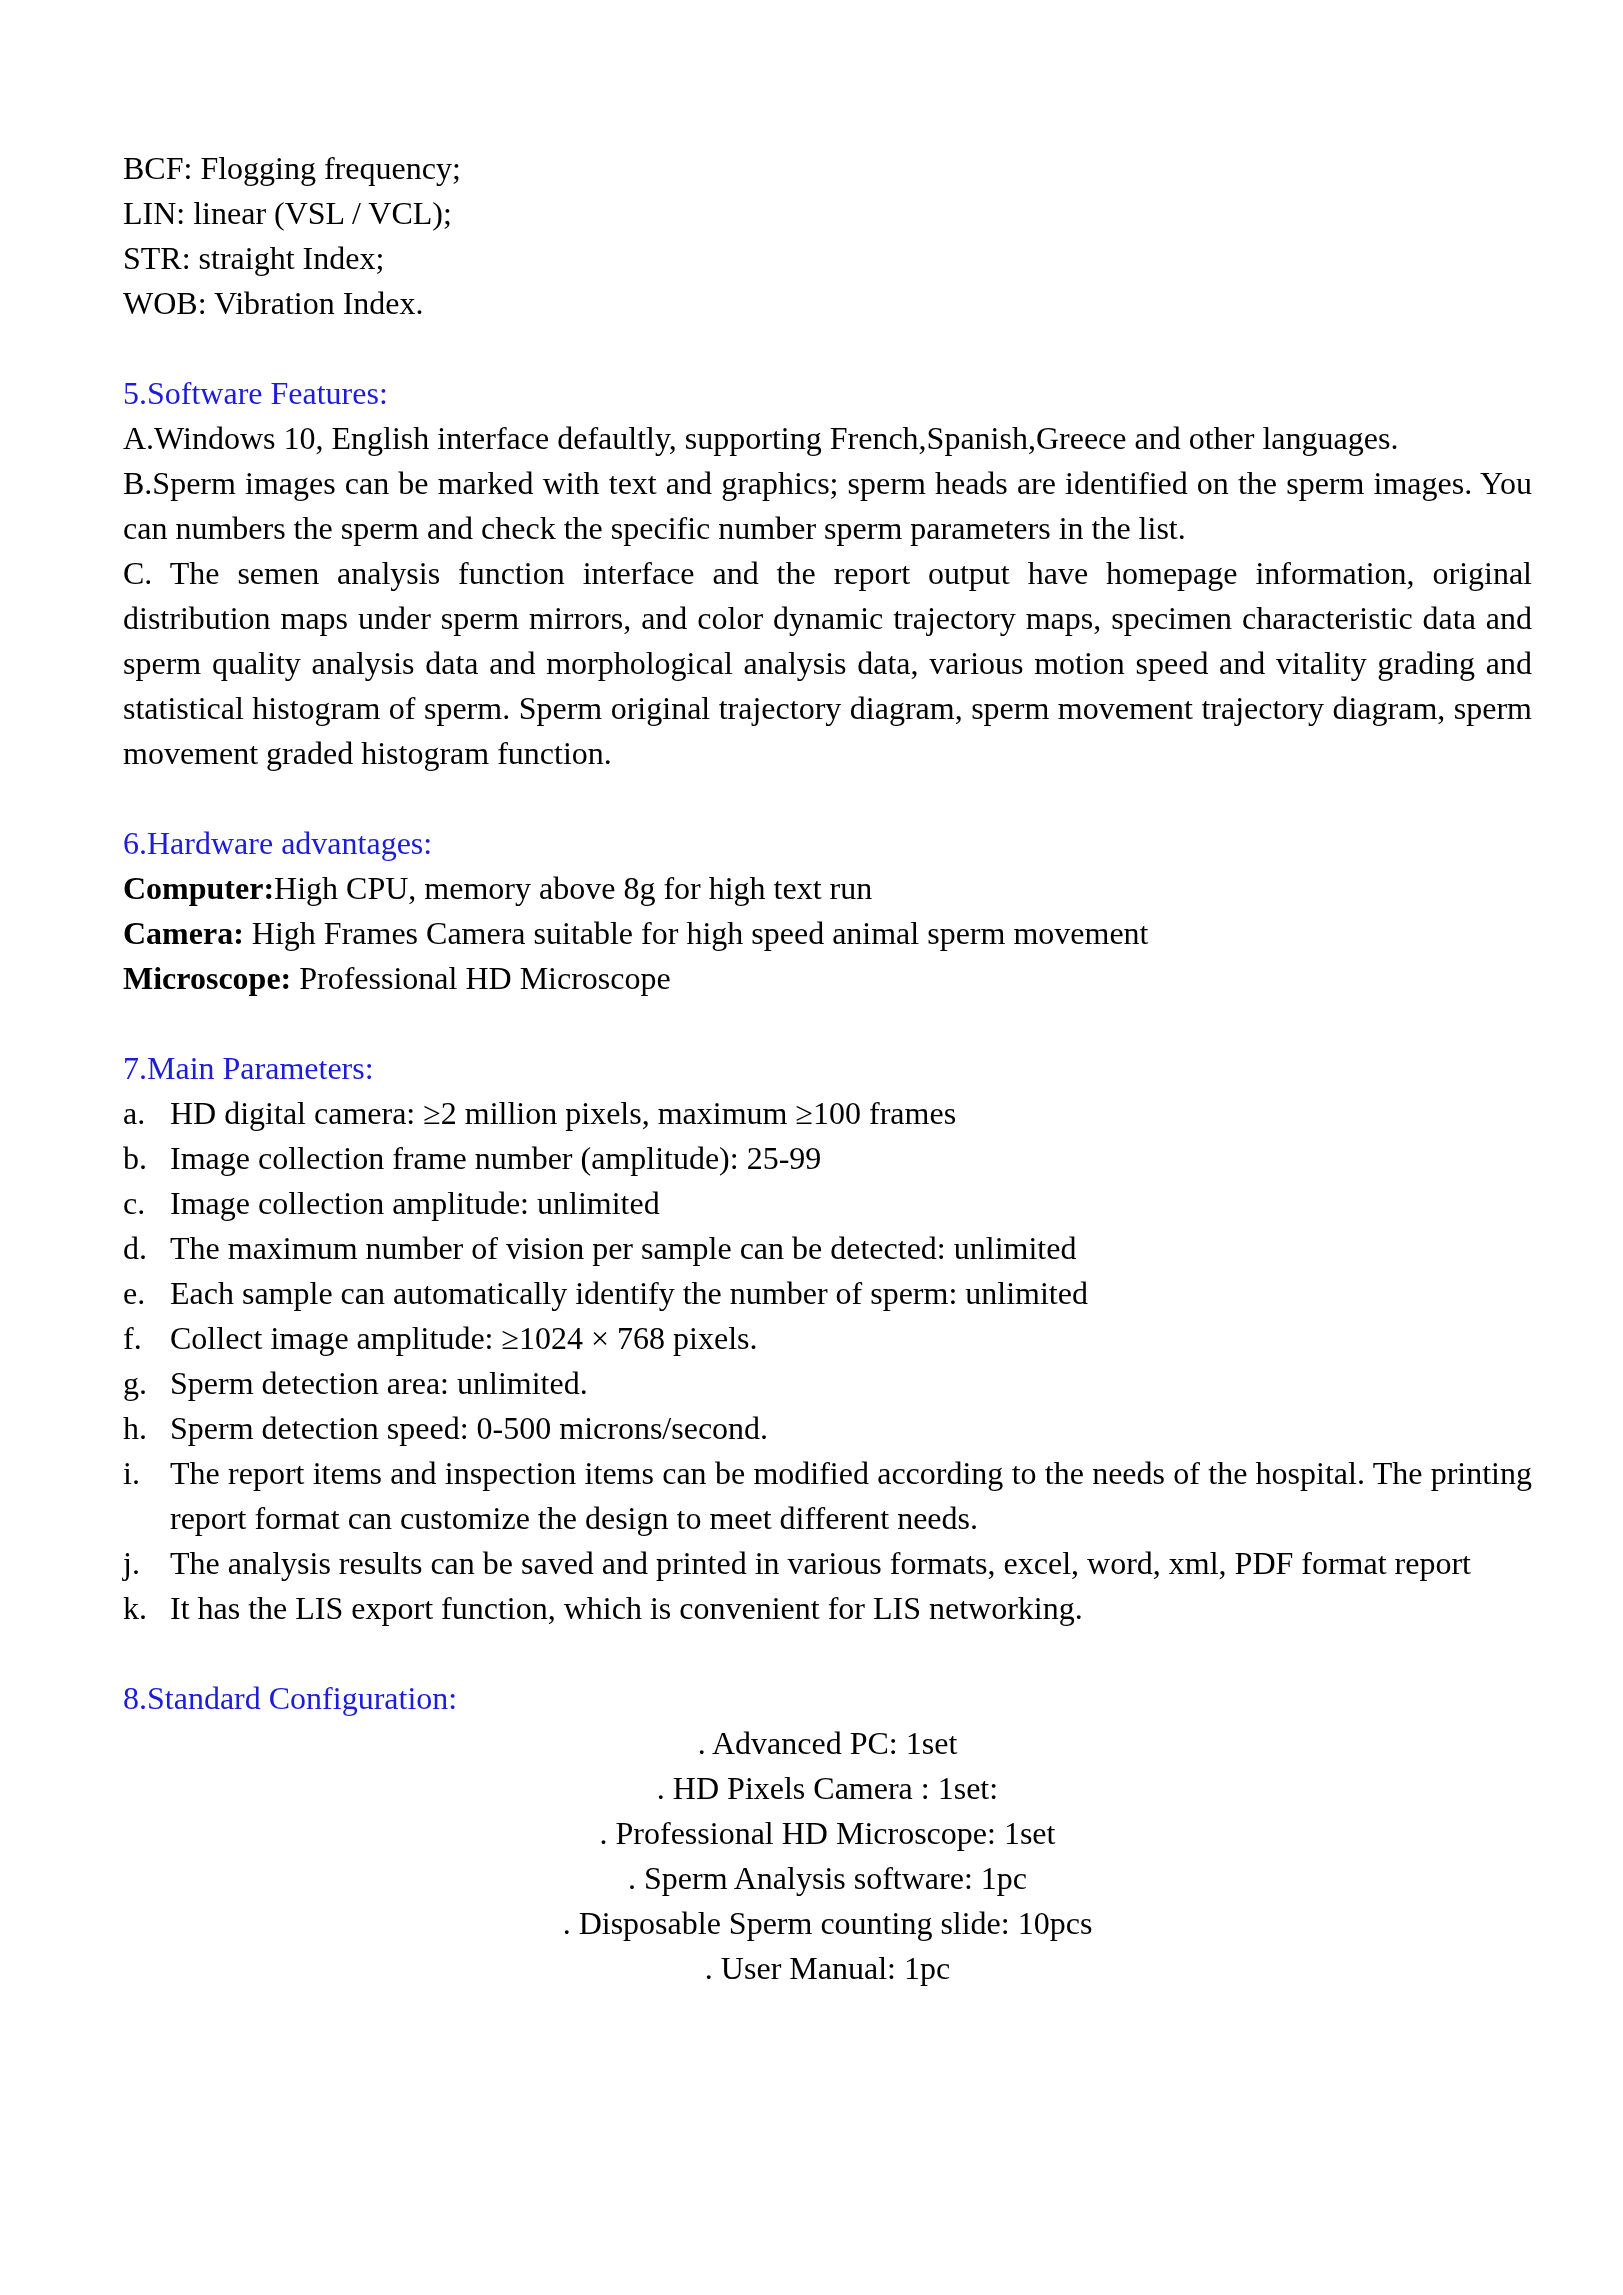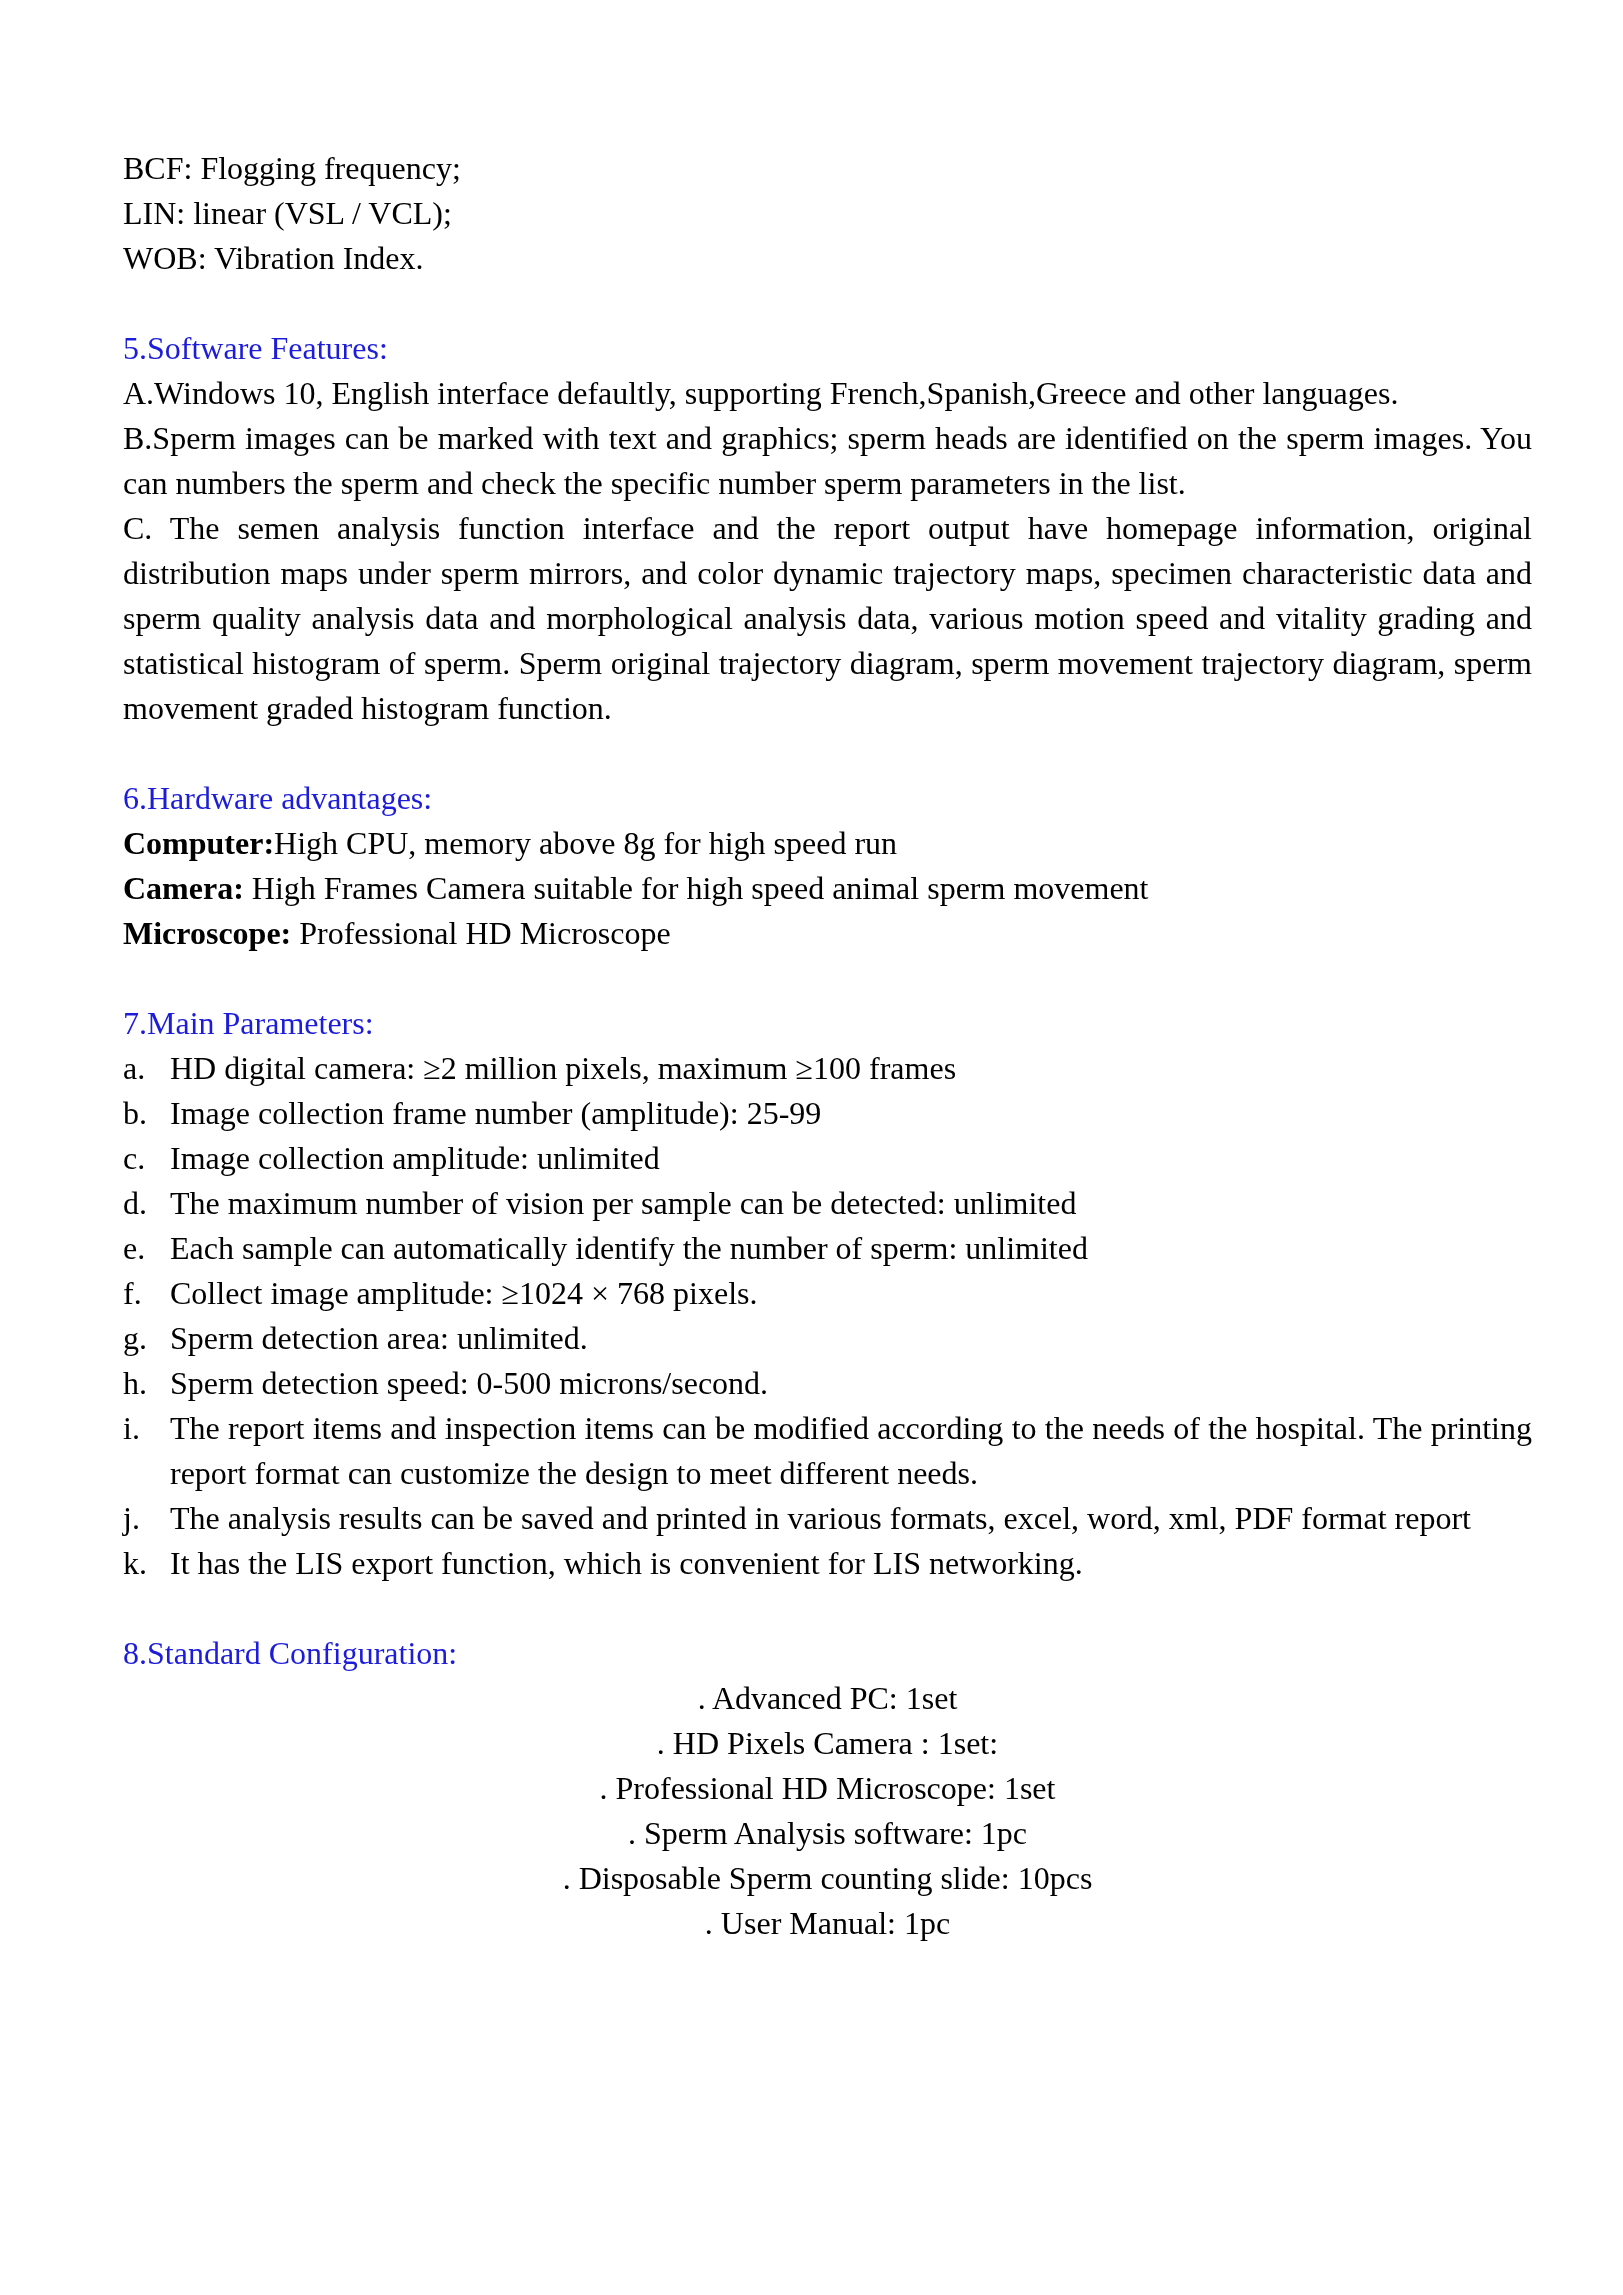--- a/index.html
+++ b/index.html
@@ -38,29 +38,30 @@
   .list-text { flex: 1 1 auto; text-align: justify; }
   .config-line { text-align: center; }
 </style>
 </head>
 <body>
 
 <div class="page">
 
   <div class="abbrev-line">BCF: Flogging frequency;</div>
   <div class="abbrev-line">LIN: linear (VSL / VCL);</div>
+  <div class="abbrev-line">STR: straight Index;</div>
   <div class="abbrev-line">WOB: Vibration Index.</div>
 
   <div class="section-heading">5.Software Features:</div>
   <div class="para">A.Windows 10, English interface defaultly, supporting French,Spanish,Greece and other languages.</div>
   <div class="para">B.Sperm images can be marked with text and graphics; sperm heads are identified on the sperm images. You can numbers the sperm and check the specific number sperm parameters in the list.</div>
   <div class="para">C. The semen analysis function interface and the report output have homepage information, original distribution maps under sperm mirrors, and color dynamic trajectory maps, specimen characteristic data and sperm quality analysis data and morphological analysis data, various motion speed and vitality grading and statistical histogram of sperm. Sperm original trajectory diagram, sperm movement trajectory diagram, sperm movement graded histogram function.</div>
 
   <div class="section-heading">6.Hardware advantages:</div>
-  <div class="spec-line"><span class="spec-label">Computer:</span><span>High CPU, memory above 8g for high speed run</span></div>
+  <div class="spec-line"><span class="spec-label">Computer:</span><span>High CPU, memory above 8g for high text run</span></div>
   <div class="spec-line"><span class="spec-label">Camera:</span><span> High Frames Camera suitable for high speed animal sperm movement</span></div>
   <div class="spec-line"><span class="spec-label">Microscope:</span><span> Professional HD Microscope</span></div>
 
   <div class="section-heading">7.Main Parameters:</div>
   <div class="list-item">
       <span class="list-marker">a.</span>
       <span class="list-text">HD digital camera: ≥2 million pixels, maximum ≥100 frames</span>
     </div>
   <div class="list-item">
       <span class="list-marker">b.</span>

